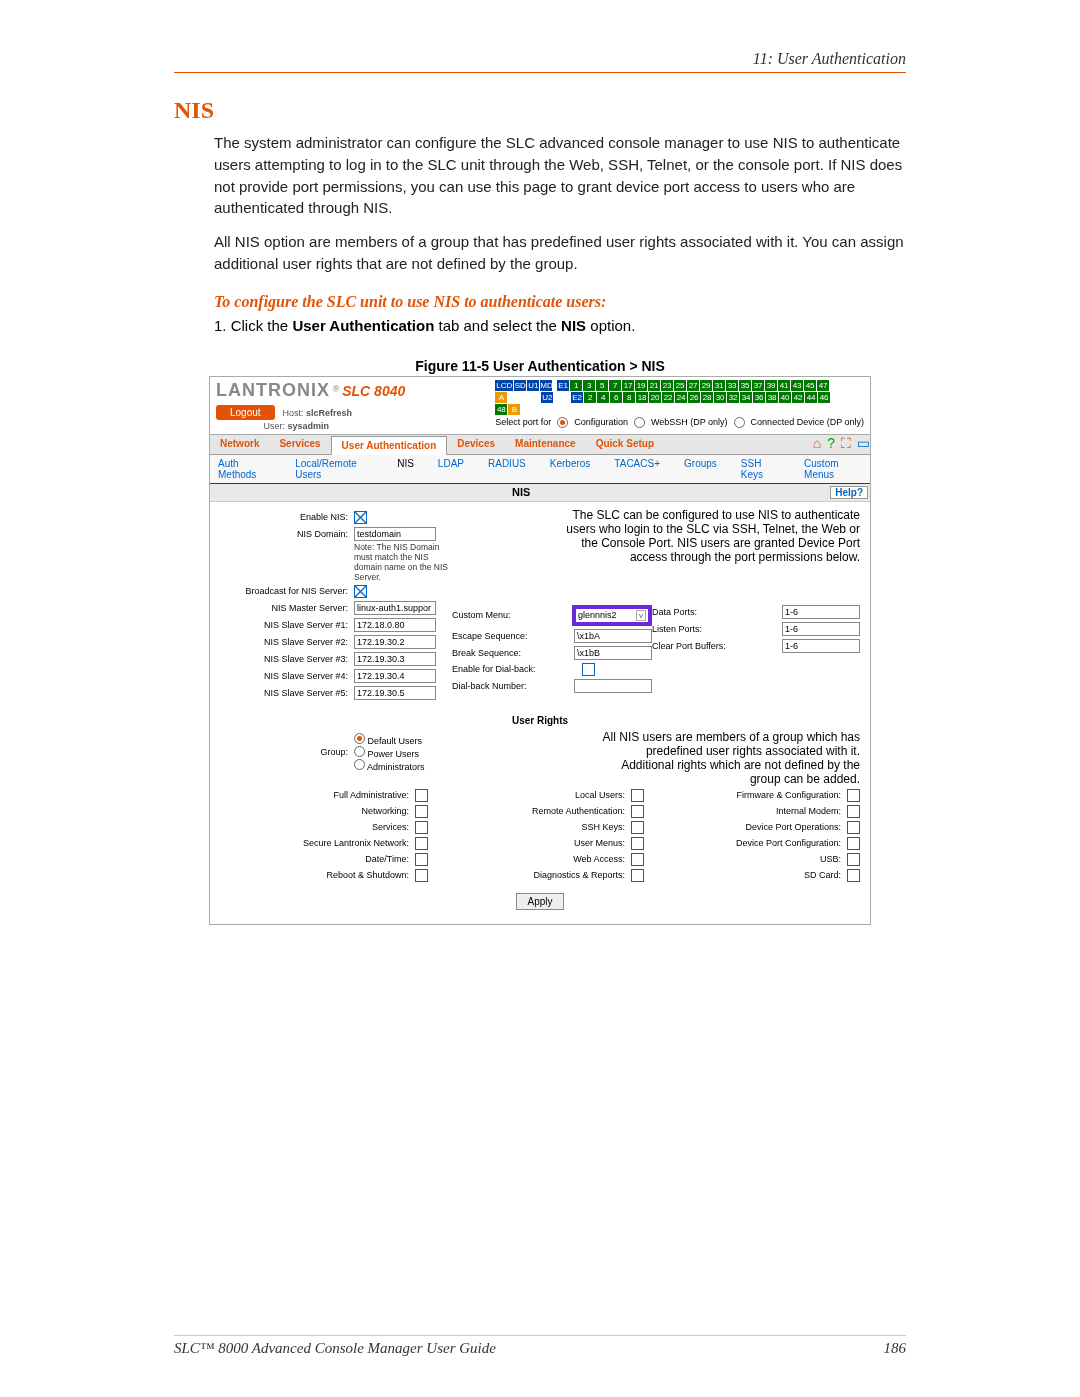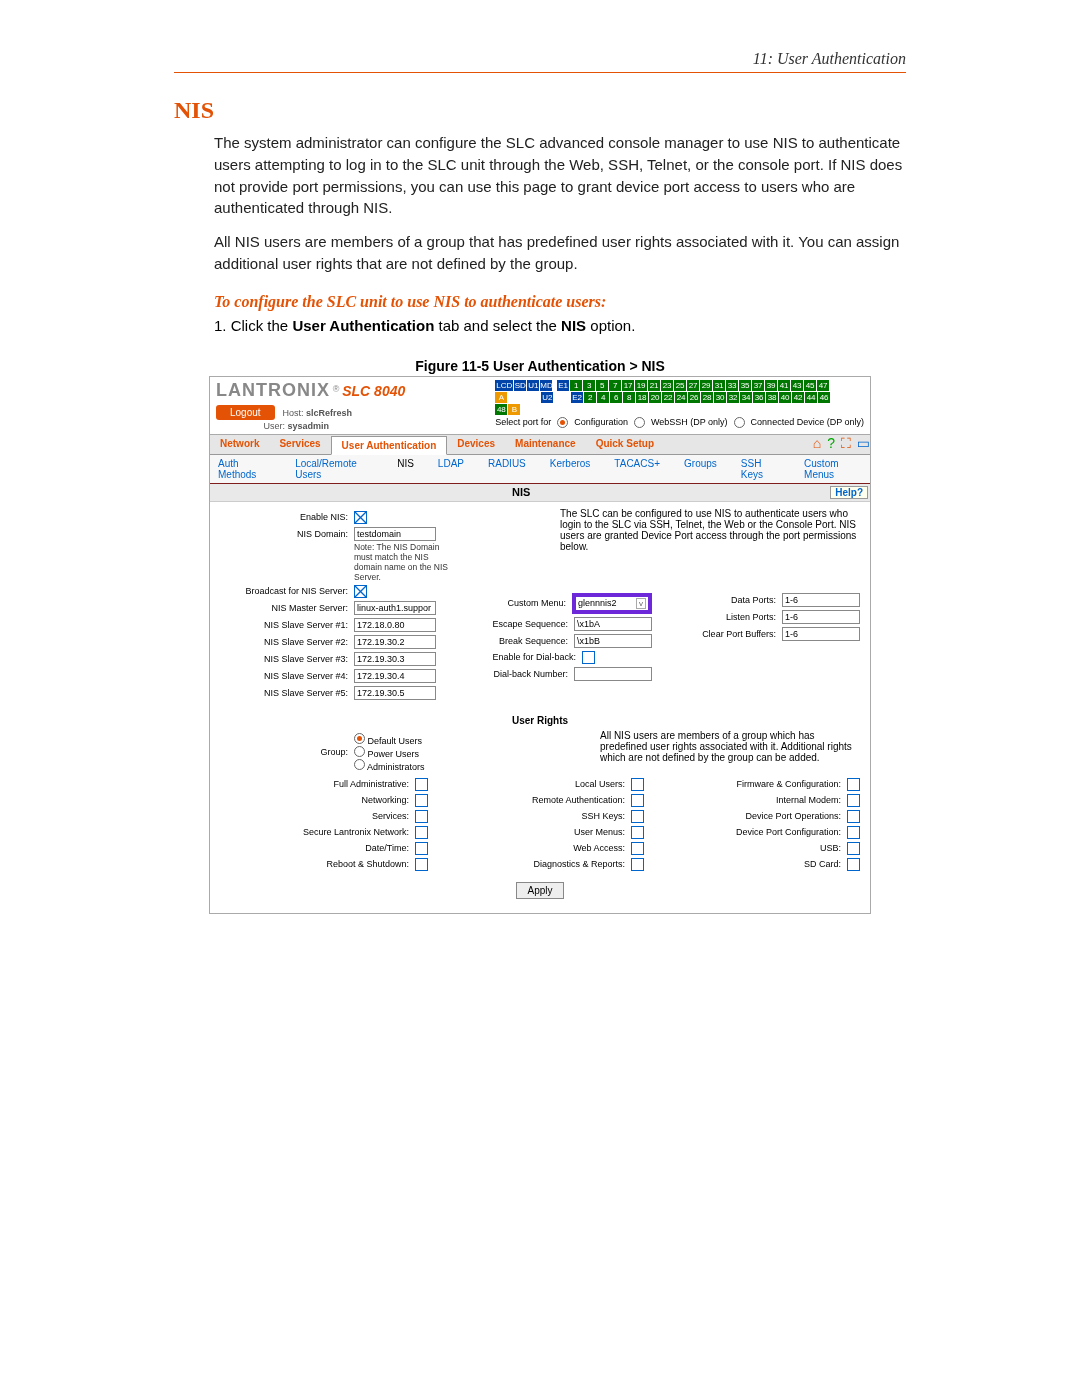--- a/index.html
+++ b/index.html
@@ -31,47 +31,47 @@
 .tab.active{background:#fff;border:1px solid #999;border-bottom:1px solid #fff;position:relative;top:1px;color:#e35205}
 .subtabs{display:flex;gap:24px;padding:3px 8px;font-size:10px;color:#06c;background:#f7f7f7;border-bottom:1px solid #7f1d1d}
 .subtabs span{color:#06c}
 .subtabs .active{color:#000}
 .content{padding:6px 10px 12px 10px}
 .panel-title{text-align:center;font-weight:bold;font-size:11px;padding:2px;background:#e9e9e9;border-bottom:1px solid #ccc;display:flex}
 .panel-title .spacer{flex:1}
 .help{background:#ffe;border:1px solid #999;padding:0 4px;font-size:10px;color:#06c}
 .row{display:flex;align-items:center;margin:3px 0}
 .lbl{width:128px;text-align:right;padding-right:6px;font-size:9px}
-.lbl2{width:124px;text-align:right;padding-right:6px;font-size:9px}
+.lbl2{width:124px;text-align:left;padding-right:6px;font-size:9px}
 input.tx{width:76px;font-size:9px;border:1px solid #888;padding:1px 2px}
 input.txw{width:72px}
 .field{font-size:9px}
 .chk{width:11px;height:11px;border:1px solid #06c}
 .chk.on{background:linear-gradient(135deg,transparent 45%,#06c 46%,#06c 54%,transparent 55%),linear-gradient(45deg,transparent 45%,#06c 46%,#06c 54%,transparent 55%)}
 .note{font-size:8.5px;color:#333;margin-left:134px;margin-top:-2px}
-.info-text{font-size:10px;text-align:left;width:300px;margin-left:auto}
+.info-text{font-size:12px;text-align:right;width:300px;margin-left:auto}
 .ur-title{text-align:center;font-weight:bold;font-size:10px;margin:12px 0 4px 0}
 .dd{border:4px solid #6d28d9;padding:1px 2px;display:inline-flex;width:74px;justify-content:space-between;align-items:center;font-size:9px}
 .dd .arr{border:1px solid #aaa;padding:0 2px;color:#666;font-size:8px}
 .apply-btn{display:block;margin:8px auto 2px auto;border:1px solid #888;background:#eee;padding:2px 10px;font-size:10px}
 .footer{position:absolute;bottom:40px;left:100px;right:100px;display:flex;justify-content:space-between;font-style:italic;font-family:Georgia,serif;font-size:15px;border-top:1px solid #ccc;padding-top:4px;color:#333}
 .rights-grid{display:flex;gap:8px}
 .rights-col{flex:1}
 .rr{display:flex;align-items:center;margin:3px 0}
 .rlbl{text-align:right;flex:1;padding-right:6px;font-size:9px}
 </style>
 </head>
 <body>
 
 <div class="page">
  <div class="chapter-header">11: User Authentication</div>
  <div class="hr"></div>
  <div class="section-title">NIS</div>
  <div class="body-text">The system administrator can configure the SLC advanced console manager to use NIS to authenticate users attempting to log in to the SLC unit through the Web, SSH, Telnet, or the console port. If NIS does not provide port permissions, you can use this page to grant device port access to users who are authenticated through NIS.</div>
- <div class="body-text">All NIS users are members of a group that has predefined user rights associated with it. You can assign additional user rights that are not defined by the group.</div>
+ <div class="body-text">All NIS option are members of a group that has predefined user rights associated with it. You can assign additional user rights that are not defined by the group.</div>
  <div class="sub-hdr">To configure the SLC unit to use NIS to authenticate users:</div>
  <div class="num-step">
    <span>1.  Click the </span><b>User Authentication</b><span> tab and select the </span><b>NIS</b><span> option.</span>
  </div>
  <div class="fig-cap">Figure 11-5  User Authentication &gt; NIS</div>
 
  <div class="app">
   <div class="app-top">
    <div>
     <span class="logo">LANTRONIX</span>
@@ -368,13 +368,17 @@
               <span class="rlbl">SD Card:</span>
               <span class="chk"></span>
             </div>
     </div>
    </div>
 
    <button class="apply-btn">Apply</button>
   </div>
  </div>
 
+ <div class="footer">
+  <span>SLC™ 8000 Advanced Console Manager User Guide</span>
+  <span>186</span>
+ </div>
 </div>
 
 </body></html>

